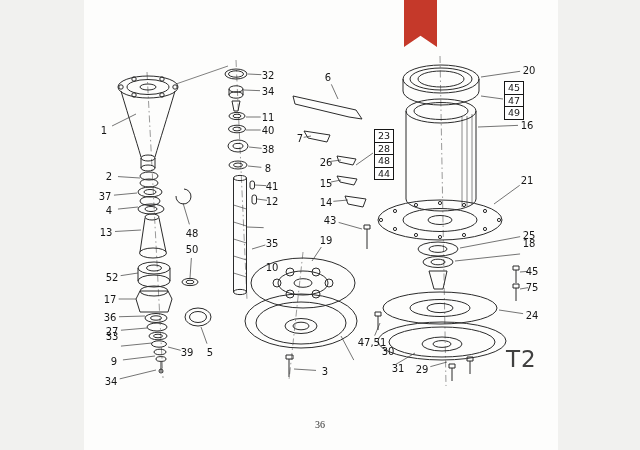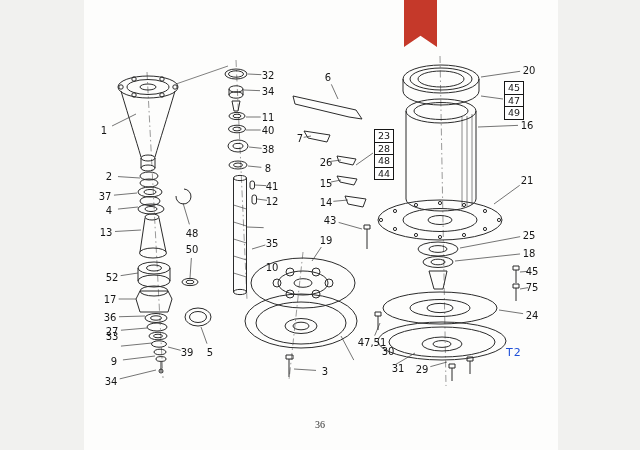--- a/index.html
+++ b/index.html
@@ -25,21 +25,21 @@
     font-size:10px; line-height:11px; white-space:nowrap; color:#161616;
   }
   .callout-box {
     position:absolute; border:1.2px solid #161616; background:#fff;
     font-size:9.5px; text-align:center; min-width:20px; color:#161616;
   }
   .callout-box div { line-height:11.5px; padding:0 3px; }
   .callout-box div + div { border-top:1px solid #161616; }
   .plate-label {
     position:absolute; left:506px; top:346px;
-    font-size:11px; letter-spacing:1px; color:#1d4ed8;
+    font-size:23px; letter-spacing:1px; color:#404040;
   }
   .page-number {
     position:absolute; left:0; right:0; top:419px; text-align:center;
     font-size:10px; font-family:"Liberation Serif", serif; color:#2e2e2e;
   }
 </style>
 </head>
 <body>
 
 <div class="page">
@@ -320,21 +320,21 @@
       <span class="callout" style="left: 326px; top: 240px;">19</span>
       <span class="callout" style="left: 325px; top: 371px;">3</span>
       <span class="callout" style="left: 358px; top: 368px; margin-left: 40px;">31</span>
       <span class="callout" style="left: 372px; top: 342px;">47,51</span>
       <span class="callout" style="left: 388px; top: 351px;">30</span>
       <span class="callout" style="left: 422px; top: 369px;">29</span>
       <span class="callout" style="left: 529px; top: 70px;">20</span>
       <span class="callout" style="left: 527px; top: 125px;">16</span>
       <span class="callout" style="left: 527px; top: 180px;">21</span>
       <span class="callout" style="left: 529px; top: 235px;">25</span>
-      <span class="callout" style="left: 529px; top: 253px; text-align: center;">18</span>
+      <span class="callout" style="left: 529px; top: 243px; text-align: center;">18</span>
       <span class="callout" style="left: 532px; top: 271px;">45</span>
       <span class="callout" style="left: 532px; top: 287px;">75</span>
       <span class="callout" style="left: 532px; top: 315px;">24</span>
       <div class="callout-box" style="left: 504px; top: 81px;">
         <div>45</div>
         <div>47</div>
         <div>49</div>
       </div>
       <div class="callout-box" style="left: 374px; top: 129px;">
         <div>23</div>

